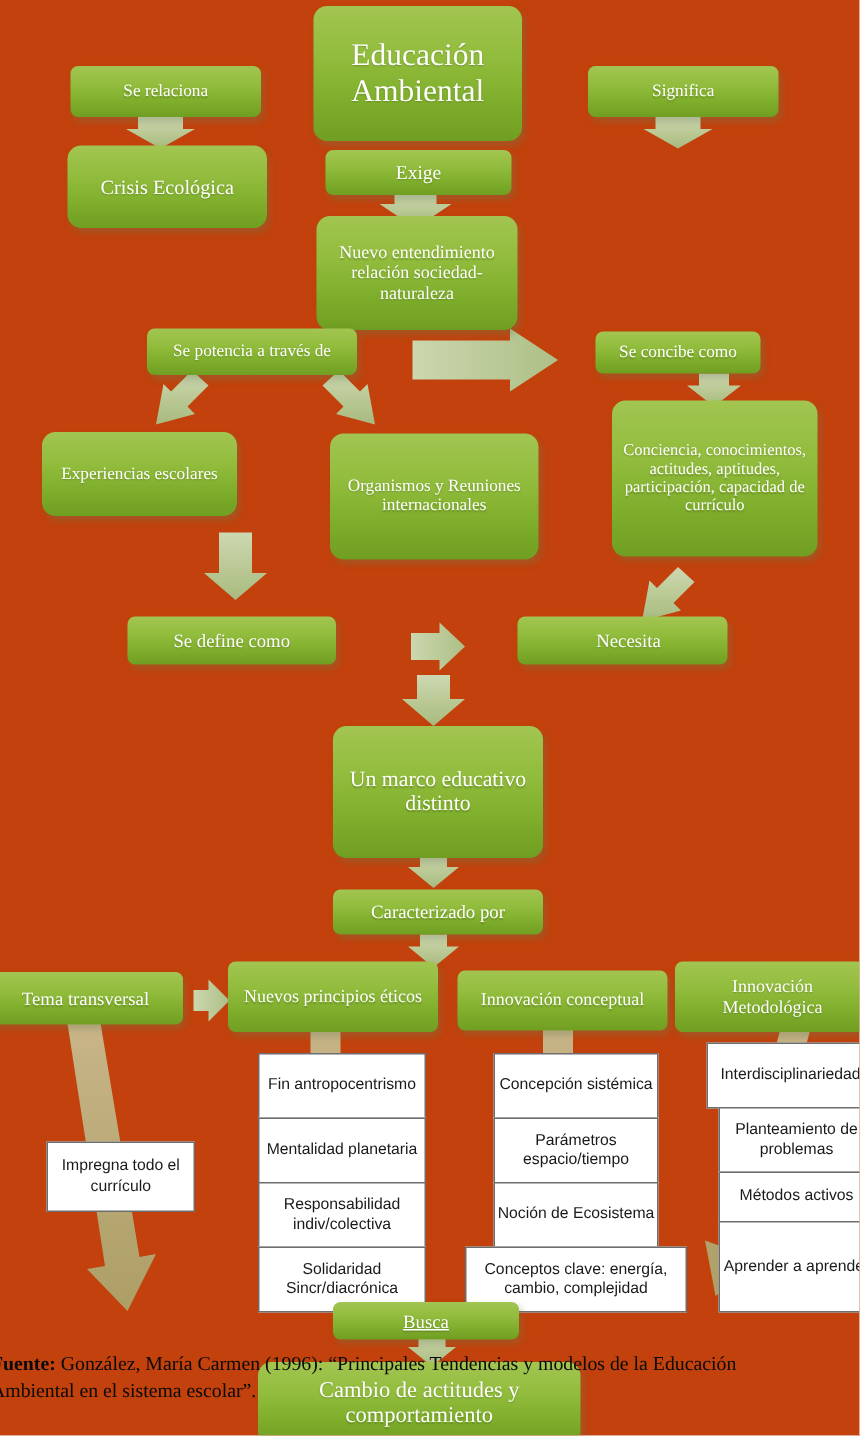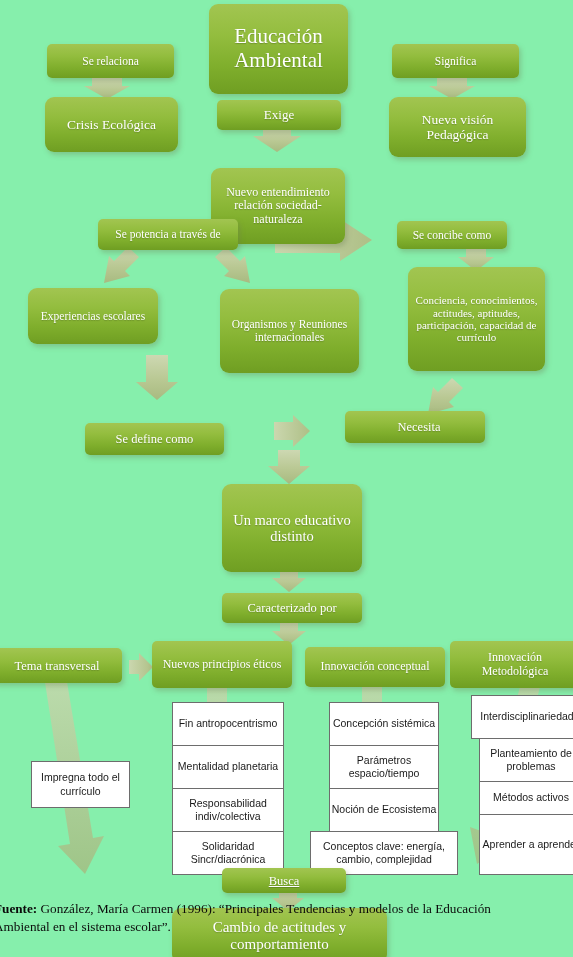--- a/index.html
+++ b/index.html
@@ -7,21 +7,21 @@
     padding: 0;
     background: #ffffff;
   }
   body {
     font-family: "Liberation Serif", serif;
   }
   #canvas {
     position: relative;
     width: 573px;
     height: 957px;
-    background: #86efac;
+    background: #c2410c;
     overflow: hidden;
   }
 
   
   .node {
     position: absolute;
     box-sizing: border-box;
     border-radius: 9px;
     background: linear-gradient(180deg, #9fc martin 0%, #7ba428 100%);
     background: linear-gradient(180deg, #a2c551 0%, #93bd3e 35%, #7fae2c 70%, #6f9e22 100%);
@@ -171,38 +171,36 @@
 
   <div class="node" style="left: 209px; top: 4px; width: 139px; height: 90px; font-size: 21px; white-space: pre-line;">Educación
 Ambiental</div>
 
   <div class="node flat" style="left:47px;top:44px;width:127px;height:34px;font-size:11.5px;">Se relaciona</div>
 
   <div class="node" style="left:45px;top:97px;width:133px;height:55px;font-size:13.5px;">Crisis Ecológica</div>
 
   <div class="node flat" style="left:392px;top:44px;width:127px;height:34px;font-size:11.5px;">Significa</div>
 
-  <div class="node" style="left:389px;top:97px;width:137px;height:60px;font-size:13.5px;">Nueva visión
-Pedagógica</div>
 
   <div class="node flat" style="left:217px;top:100px;width:124px;height:30px;font-size:13px;">Exige</div>
 
-  <div class="node" style="left:211px;top:144px;width:134px;height:76px;font-size:12px;margin-top:24px;">Nuevo entendimiento relación sociedad-naturaleza</div>
+  <div class="node" style="left:211px;top:144px;width:134px;height:76px;font-size:12px;">Nuevo entendimiento relación sociedad-naturaleza</div>
 
   <div class="node flat" style="left:98px;top:219px;width:140px;height:31px;font-size:11.5px;">Se  potencia a  través de</div>
 
   <div class="node flat" style="left:397px;top:221px;width:110px;height:28px;font-size:11.5px;">Se concibe como</div>
 
   <div class="node" style="left:28px;top:288px;width:130px;height:56px;font-size:11.5px;">Experiencias escolares</div>
 
   <div class="node" style="left:220px;top:289px;width:139px;height:84px;font-size:11.5px;">Organismos y Reuniones internacionales</div>
 
   <div class="node" style="left:408px;top:267px;width:137px;height:104px;font-size:11px;">Conciencia, conocimientos, actitudes, aptitudes, participación, capacidad de currículo</div>
 
-  <div class="node flat" style="left:85px;top:423px;width:139px;height:32px;font-size:12.5px;">Se define como</div>
+  <div class="node flat" style="left:85px;top:411px;width:139px;height:32px;font-size:12.5px;">Se define como</div>
 
   <div class="node flat" style="left:345px;top:411px;width:140px;height:32px;font-size:12.5px;padding-left:12px;">Necesita</div>
 
   <div class="node" style="left:222px;top:484px;width:140px;height:88px;font-size:14.5px;">Un marco educativo distinto</div>
 
   <div class="node flat" style="left:222px;top:593px;width:140px;height:30px;font-size:12.5px;">Caracterizado por</div>
 
   <div class="node flat" style="left:-8px;top:648px;width:130px;height:35px;font-size:12.5px;">Tema transversal</div>
 
   <div class="node flat" style="left:152px;top:641px;width:140px;height:47px;font-size:12px;">Nuevos principios éticos</div>

